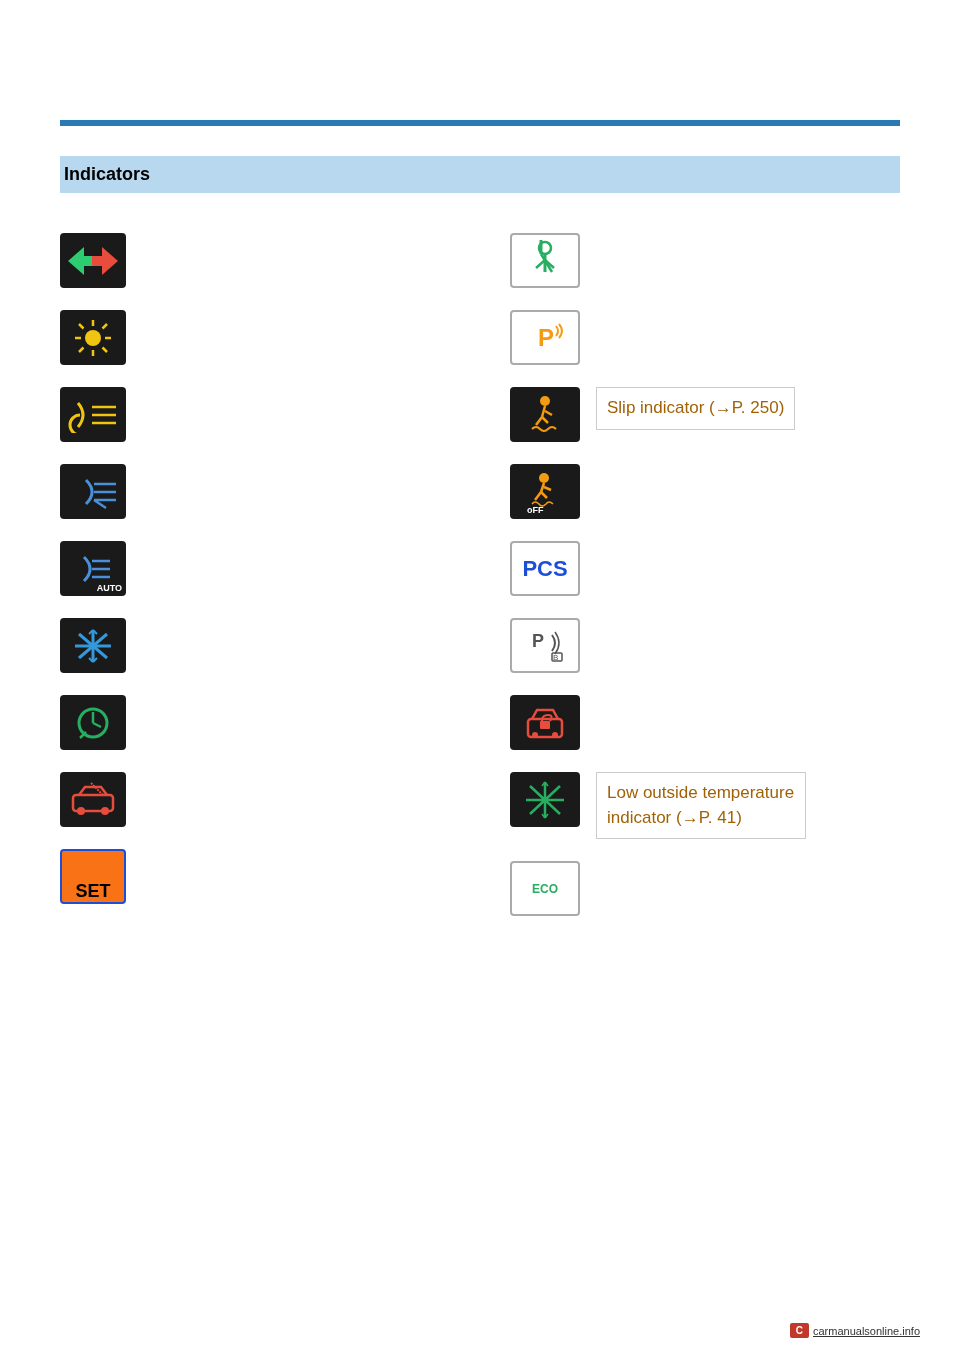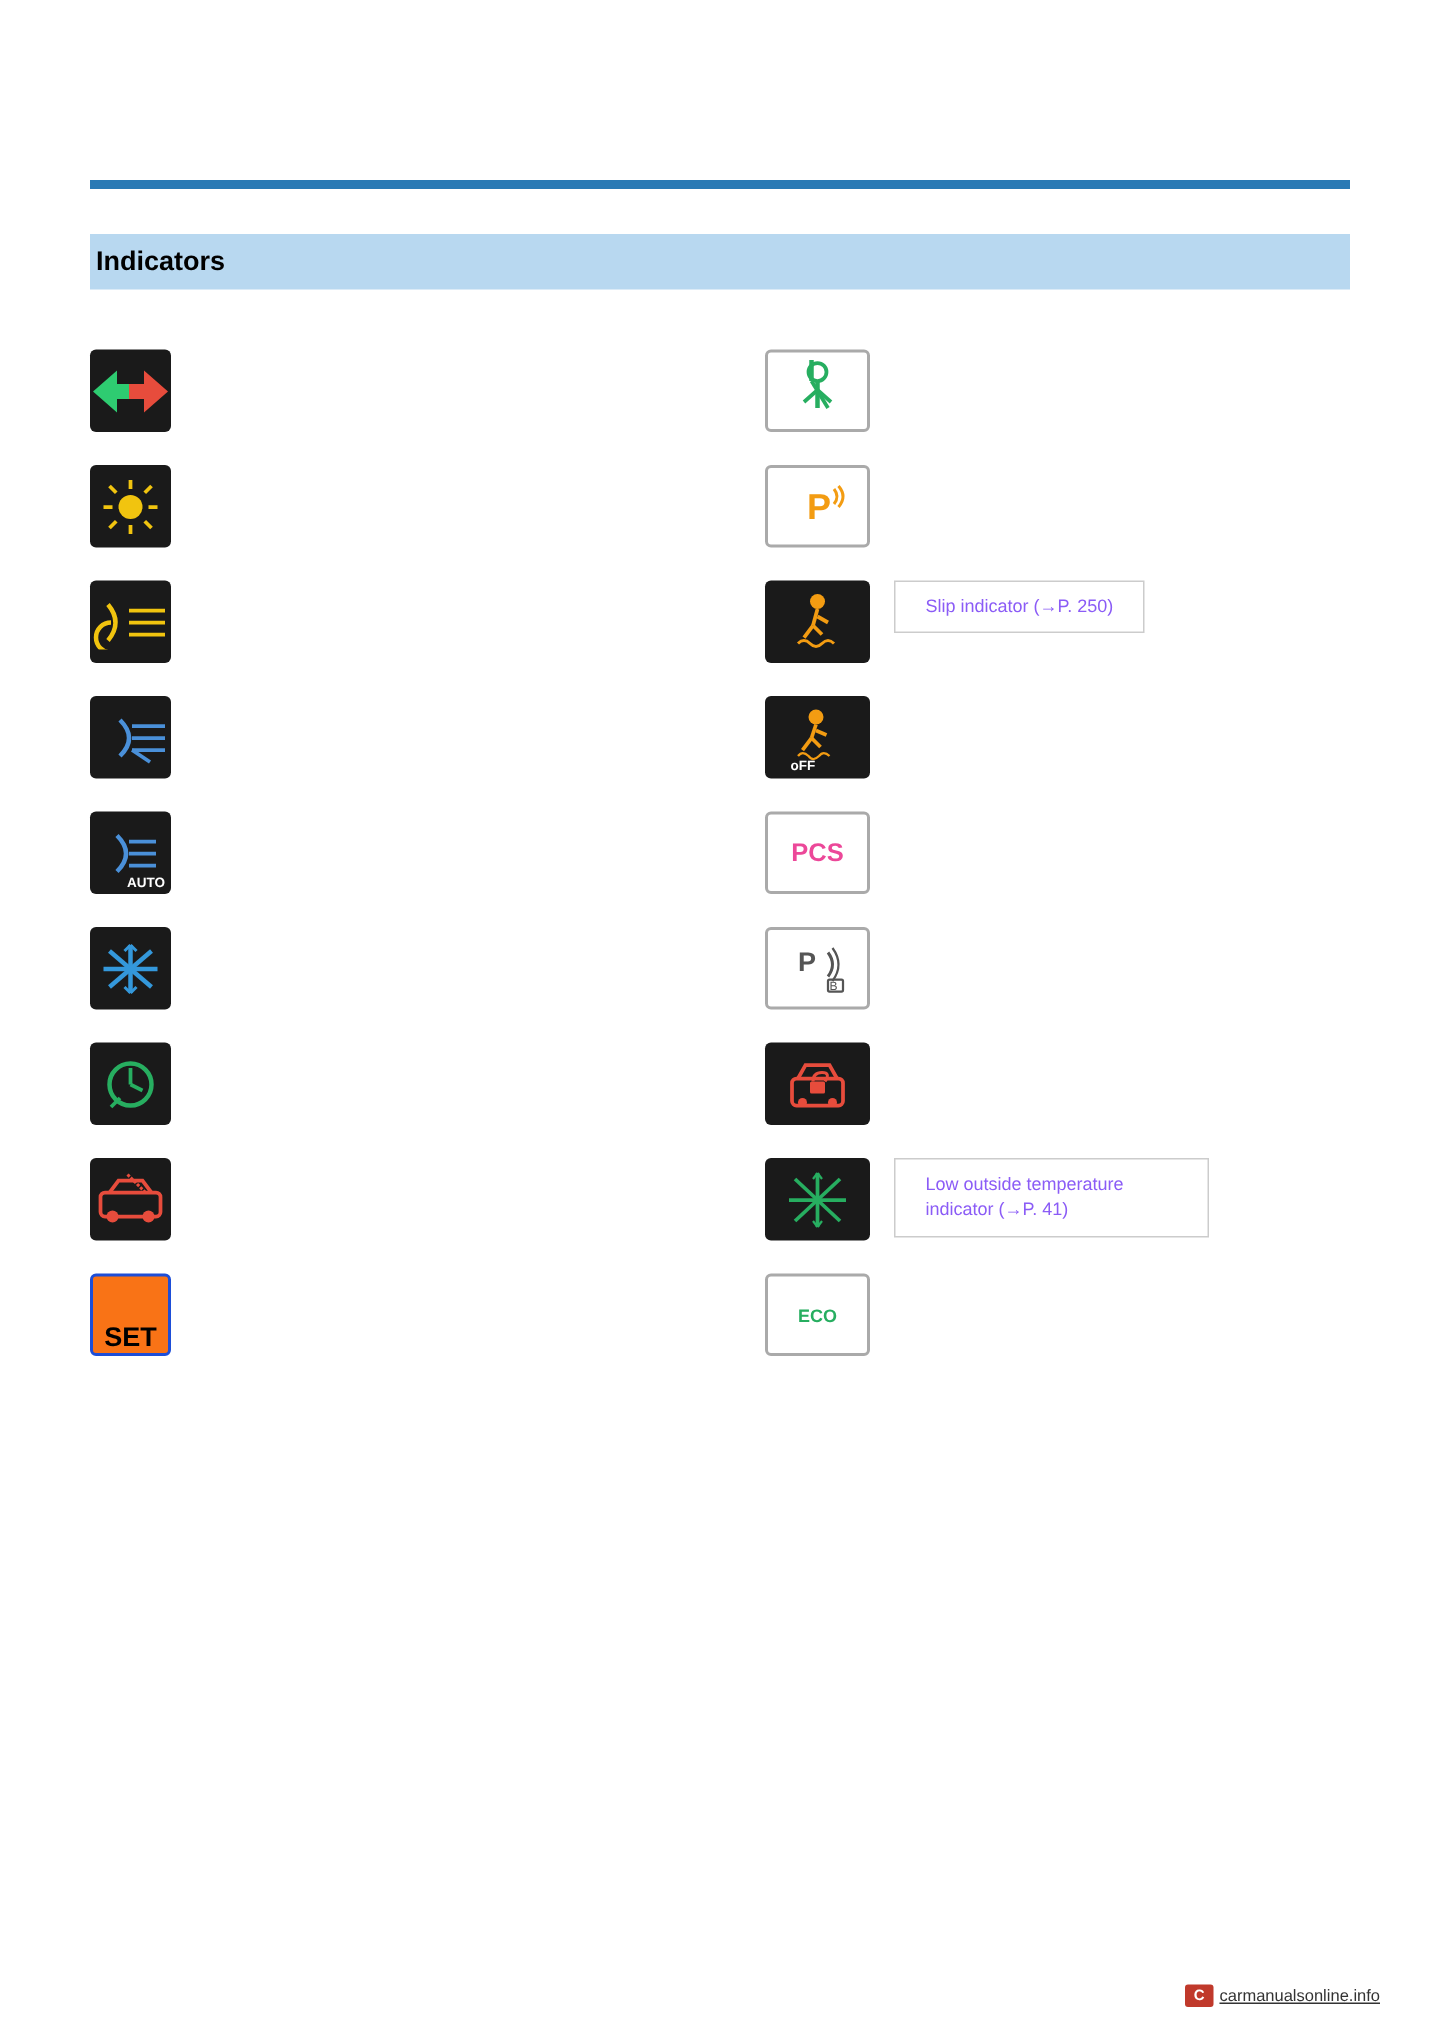--- a/index.html
+++ b/index.html
@@ -49,21 +49,21 @@
       flex: 1;
     }
 
     .indicator-row {
       display: flex;
       align-items: center;
       gap: 16px;
     }
 
     .icon-box {
-      width: 54px;
+      width: 66px;
       height: 55px;
       background: #1a1a1a;
       border-radius: 4px;
       display: flex;
       align-items: center;
       justify-content: center;
       flex-shrink: 0;
       position: relative;
       overflow: hidden;
     }
@@ -119,24 +119,24 @@
       position: relative;
     }
 
     .right-col-icon.white-bg {
       background: #fff;
       border: 2px solid #aaa;
     }
 
     .callout-connected {
       border: 1px solid #ccc;
-      padding: 8px 20px;
-      font-size: 12px;
+      padding: 8px 10px;
+      font-size: 17px;
       line-height: 1.45;
-      color: #8b5cf6;
+      color: #a16207;
       max-width: 210px;
       background: #fff;
     }
   </style>
 </head>
 <body>
 
 <div class="page-container">
   <div class="page-top-space"></div>
   
@@ -325,21 +325,21 @@
             <line x1="22" y1="17" x2="29" y2="20" stroke="#f39c12" stroke-width="2.5"></line>
             <path d="M10,34 Q13,30 17,34 Q20,38 24,34 Q27,30 31,34" fill="none" stroke="#f39c12" stroke-width="1.5"></path>
 
             <text x="5" y="43" font-family="Arial" font-size="9" font-weight="bold" fill="#fff">oFF</text>
           </svg>
         </div>
       </div>
 
       <div class="right-col-row">
         <div class="right-col-icon white-bg">
-          <span style="color:#ec4899;font-size:17px;font-weight:bold;">PCS</span>
+          <span style="color:#1d4ed8;font-size:22px;font-weight:bold;">PCS</span>
         </div>
       </div>
 
       <div class="right-col-row">
         <div class="right-col-icon white-bg">
           <svg width="46" height="42" viewBox="0 0 46 42">
             <text x="10" y="22" font-family="Arial" font-size="18" font-weight="bold" fill="#555">P</text>
             <path d="M30,10 Q36,18 30,26" fill="none" stroke="#555" stroke-width="2"></path>
             <path d="M33,7 Q41,18 33,29" fill="none" stroke="#555" stroke-width="1.5"></path>
 

